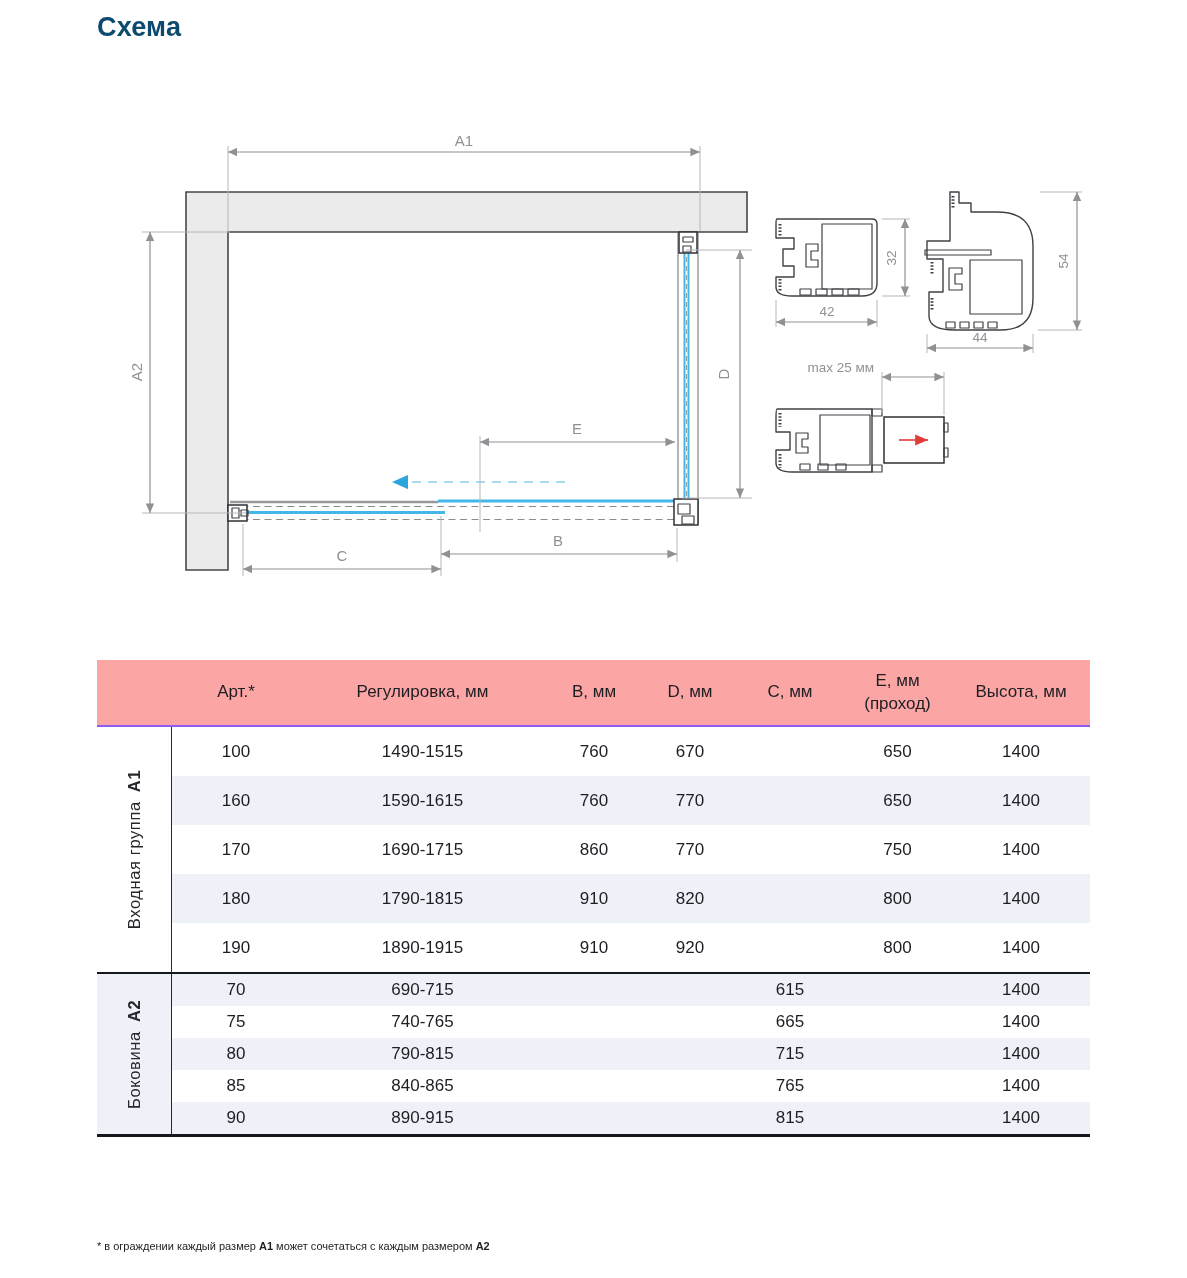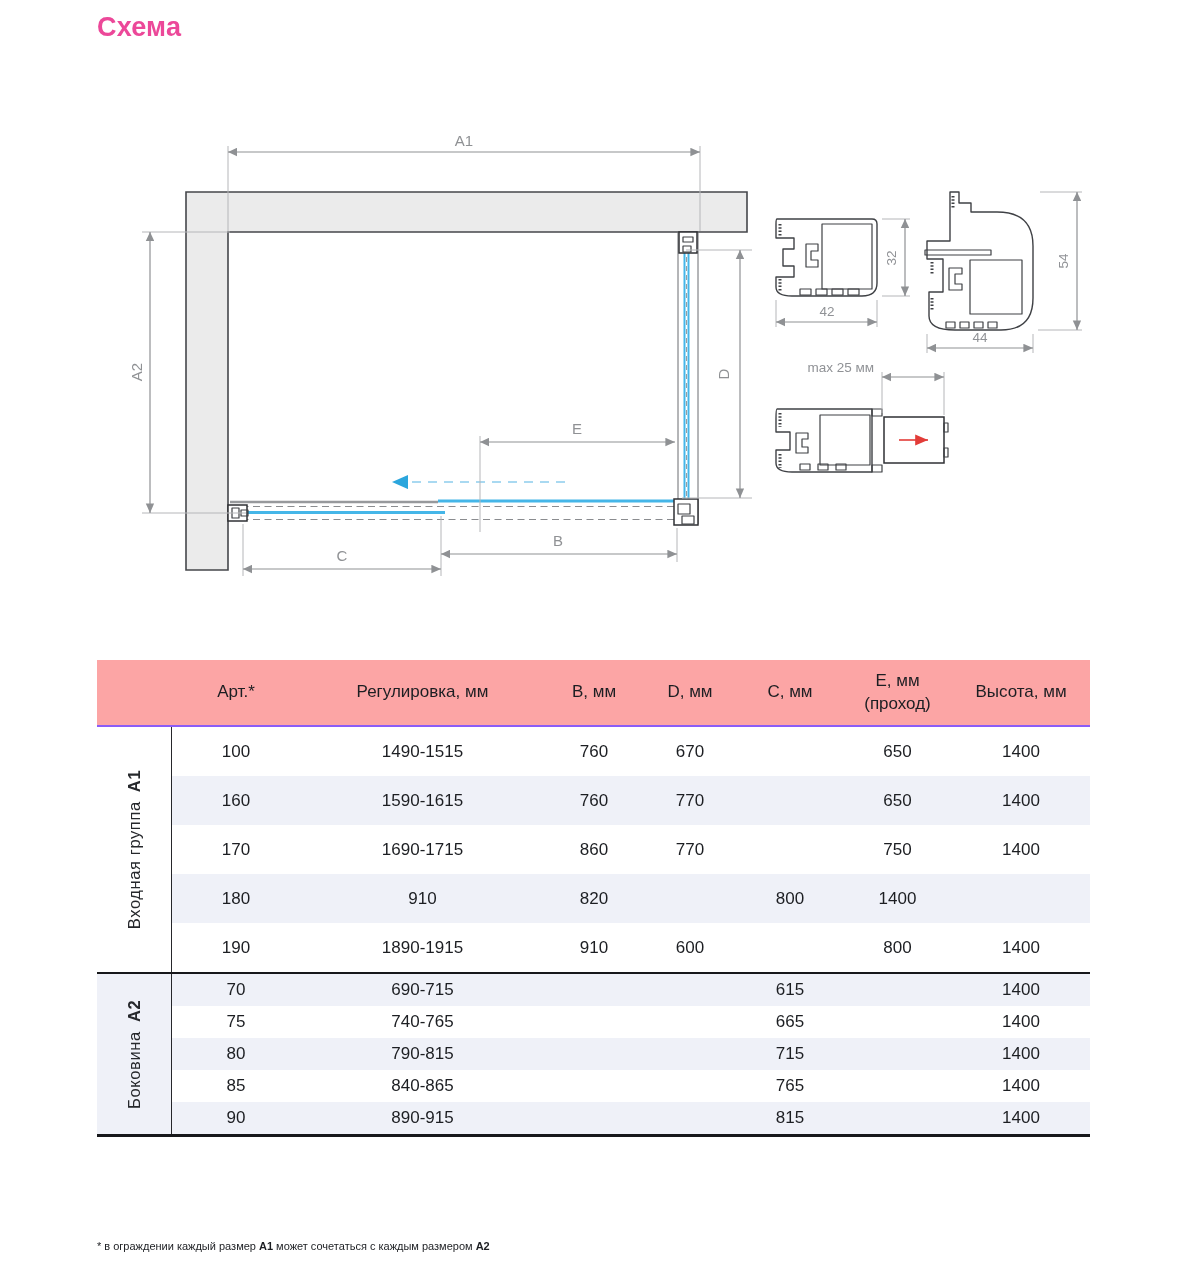--- a/index.html
+++ b/index.html
@@ -2,21 +2,21 @@
 <html><head>
 <meta charset="utf-8">
 <style>
   html,body{margin:0;padding:0;}
   body{
     width:1187px;height:1278px;position:relative;background:#ffffff;
     font-family:"Liberation Sans", sans-serif;color:#202226;overflow:hidden;
   }
   .title{
     position:absolute;left:97px;top:12px;font-size:27px;font-weight:700;
-    color:#ec4899;letter-spacing:.2px;
+    color:#0c4a6e;letter-spacing:.2px;
   }
   svg.diagram{position:absolute;left:120px;top:120px;}
 
   
   .ext{stroke:#b5b6b9;stroke-width:1;fill:none;}
   .dim{stroke:#8f9194;stroke-width:1.2;fill:none;}
   .dimtxt{fill:#8f9194;font-size:15px;font-family:"Liberation Sans",sans-serif;}
   .smalltxt{fill:#909296;font-size:13.5px;font-family:"Liberation Sans",sans-serif;}
   .prof{fill:#ffffff;stroke:#3f4145;stroke-width:1.4;stroke-linejoin:round;}
   .profln{fill:none;stroke:#3f4145;stroke-width:1.2;stroke-linejoin:round;}
@@ -270,31 +270,32 @@
         <div class="td">170</div>
         <div class="td">1690-1715</div>
         <div class="td">860</div>
         <div class="td">770</div>
         <div class="td"></div>
         <div class="td">750</div>
         <div class="td">1400</div>
       </div>
       <div class="trow">
         <div class="td">180</div>
+        <div class="td">1790-1815</div>
         <div class="td">910</div>
         <div class="td">820</div>
         <div class="td"></div>
         <div class="td">800</div>
         <div class="td">1400</div>
       </div>
       <div class="trow">
         <div class="td">190</div>
         <div class="td">1890-1915</div>
         <div class="td">910</div>
-        <div class="td">600</div>
+        <div class="td">920</div>
         <div class="td"></div>
         <div class="td">800</div>
         <div class="td">1400</div>
       </div>
     </div>
   </div>
 
   <div class="tgroup g2">
     <div class="glabel">
       <span class="vtext"><span>Боковина</span><b>А2</b></span>

